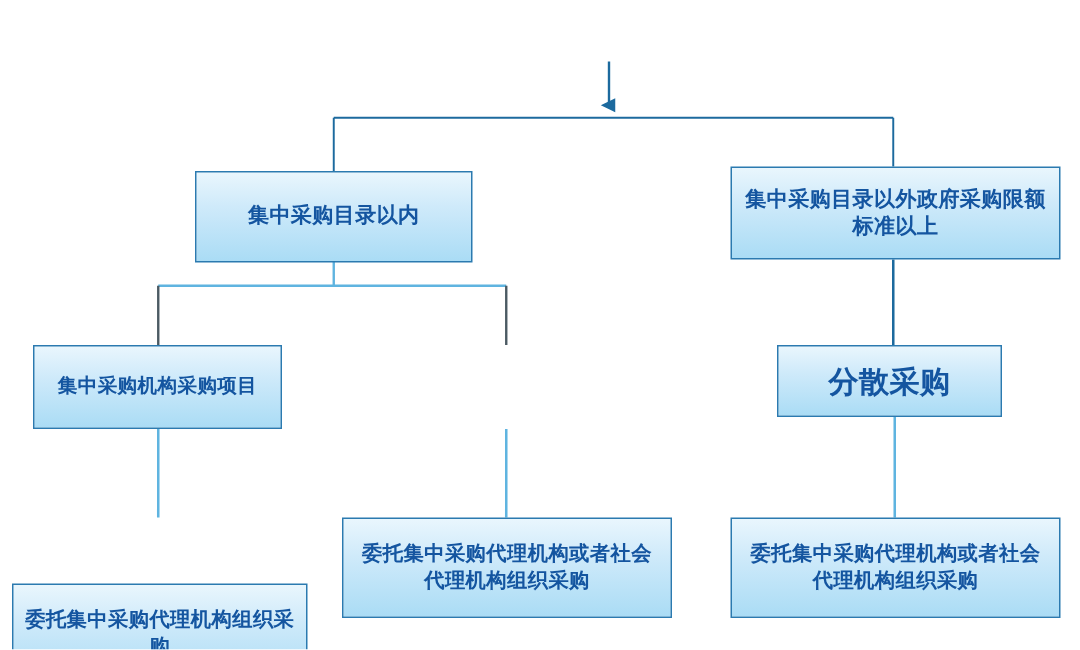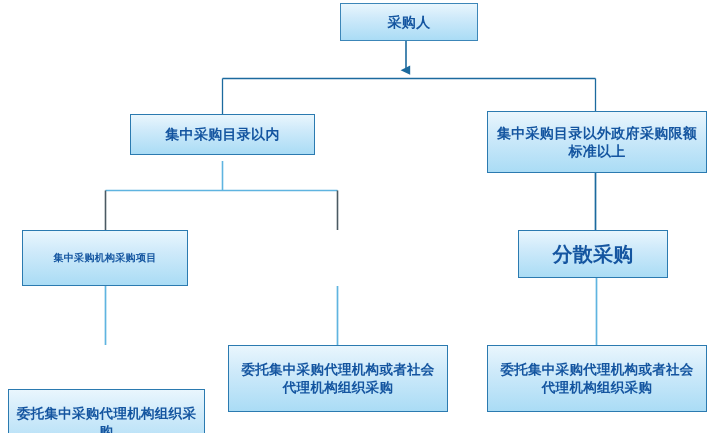--- a/index.html
+++ b/index.html
@@ -40,31 +40,31 @@
   .node .label {
     display: block;
     width: 100%;
   }
   .node.root {
     left: 340px; top: 3px; width: 138px; height: 38px;
     font-size: 14px;
     border-color: #3c86b8;
   }
   .node.lvl2-left {
-    left: 130px; top: 114px; width: 185px; height: 41px;
+    left: 130px; top: 114px; width: 185px; height: 61px;
     font-size: 14px;
     justify-content: center;
   }
   .node.lvl2-right {
     left: 487px; top: 111px; width: 220px; height: 62px;
     font-size: 14px;
   }
   .node.lvl3-a {
     left: 22px; top: 230px; width: 166px; height: 56px;
-    font-size: 10px;
+    font-size: 13px;
   }
   .node.lvl3-b {
     left: 250px; top: 230px; width: 175px; height: 56px;
     font-size: 13.5px;
   }
   .node.lvl3-c {
     left: 518px; top: 230px; width: 150px; height: 48px;
     font-size: 20px;
   }
   .node.lvl4-a {
@@ -118,23 +118,20 @@
       <path d="M105.5,286 L105.5,345" stroke="#5fb4e0" stroke-width="1.7" fill="none"></path>
     </g>
     <g>
       <path d="M337.5,286 L337.5,345" stroke="#5fb4e0" stroke-width="1.7" fill="none"></path>
     </g>
     <g>
       <path d="M596.5,278 L596.5,345" stroke="#5fb4e0" stroke-width="1.7" fill="none"></path>
     </g>
   </svg>
 
-  <div class="node root">
-    <span class="label">采购人</span>
-  </div>
 
   <div class="node lvl2-left">
     <span class="label">集中采购目录以内</span>
   </div>
 
   <div class="node lvl2-right">
     <span class="label">集中采购目录以外政府采购限额标准以上</span>
   </div>
 
   <div class="node lvl3-a">

